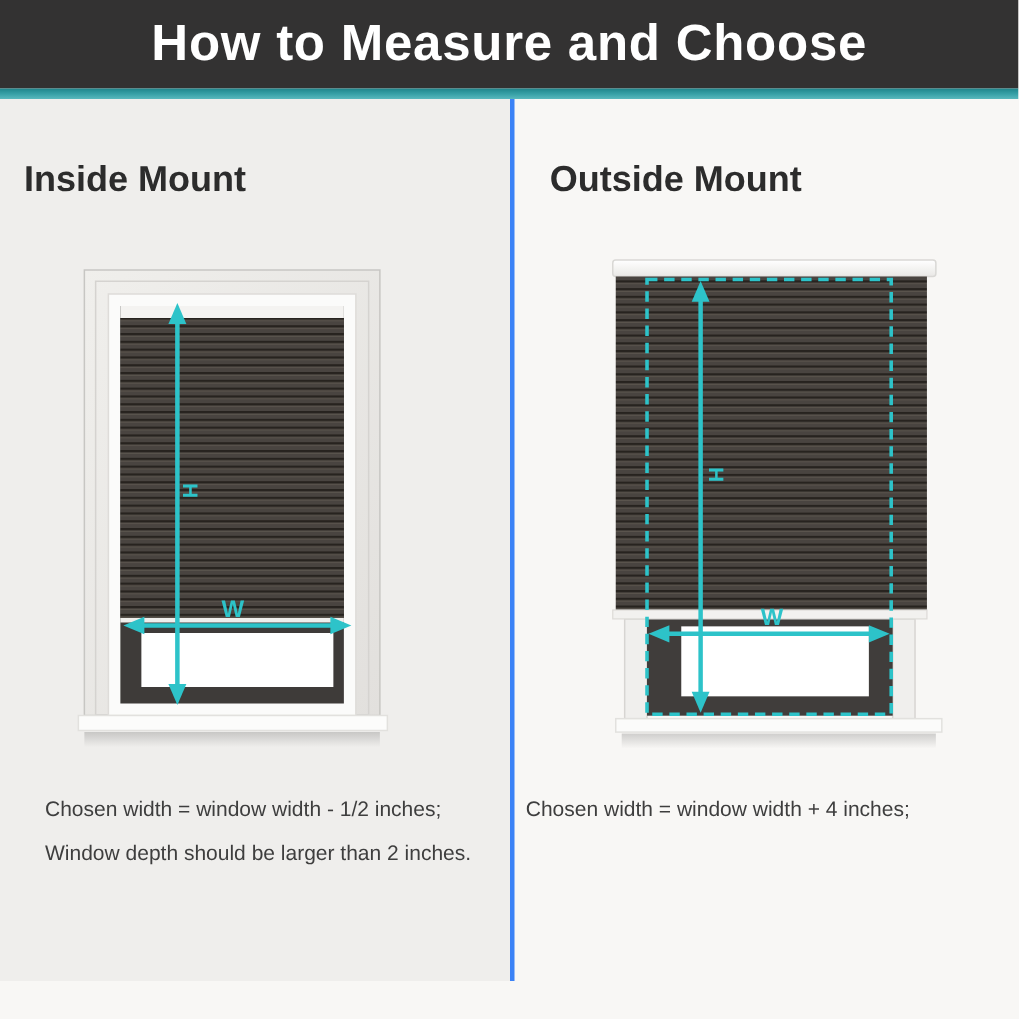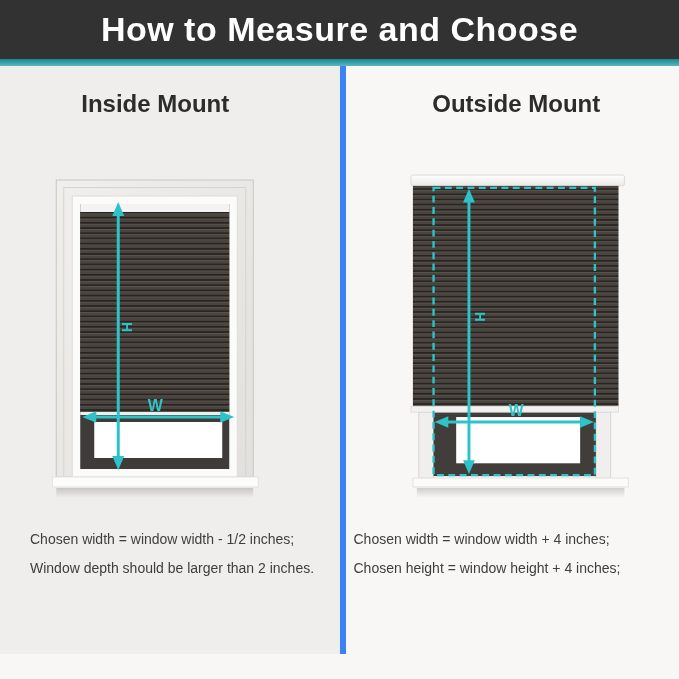--- a/index.html
+++ b/index.html
@@ -11,24 +11,24 @@
     height:59px;background:#333232;
     display:flex;align-items:center;justify-content:center;
   }
   .header .title{
     color:#ffffff;font-size:34px;font-weight:bold;letter-spacing:.5px;margin:0;
   }
   .accent-bar{height:7px;background:linear-gradient(180deg,#1f858b 0%,#39a2a8 55%,#5ab8bd 100%);}
   .panels{display:flex;height:588px;}
   .panel{position:relative;width:50%;height:588px;overflow:hidden;}
   .panel-inside{background:#efeeec;}
-  .panel-outside{background:#f8f7f5;border-left:6px solid #3b82f6;box-sizing:border-box;}
+  .panel-outside{background:#f8f7f5;border-left:3px solid #3b82f6;box-sizing:border-box;}
   .panel-title{
     position:absolute;top:24px;left:0;width:100%;box-sizing:border-box;
-    text-align:center;font-size:24px;font-weight:bold;color:#2c2c2c;margin:0;
+    text-align:left;font-size:24px;font-weight:bold;color:#2c2c2c;margin:16px;
   }
   .panel-inside .panel-title{padding-right:29px;}
   .panel-outside .panel-title{padding-left:8px;}
   svg.illu{position:absolute;left:0;top:0;width:100%;height:100%;display:block;}
   .notes{
     position:absolute;top:459px;left:30px;right:6px;
     font-size:14px;color:#3e3e3e;line-height:29px;
   }
   .panel-outside .notes{left:8px;right:2px;}
   .notes p{margin:0;white-space:nowrap;}
@@ -140,17 +140,16 @@
         <polygon points="125,410 119,396 131,396"></polygon>
         <polygon points="90,357 104,351.2 104,362.8"></polygon>
         <polygon points="252,357 238,351.2 238,362.8"></polygon>
       </g>
       <text class="arrow-label" transform="translate(136 250) rotate(90)" text-anchor="middle" dominant-baseline="central" font-size="14" fill="#2dc3c9">H</text>
       <text class="arrow-label" x="173" y="351" text-anchor="middle" font-size="16" fill="#2dc3c9">W</text>
     </svg>
 
     <div class="notes">
       <p>Chosen width = window width + 4 inches;</p>
-      <p>Chosen height = window height + 4 inches;</p>
     </div>
   </div>
 
 </div>
 
 </body></html>

